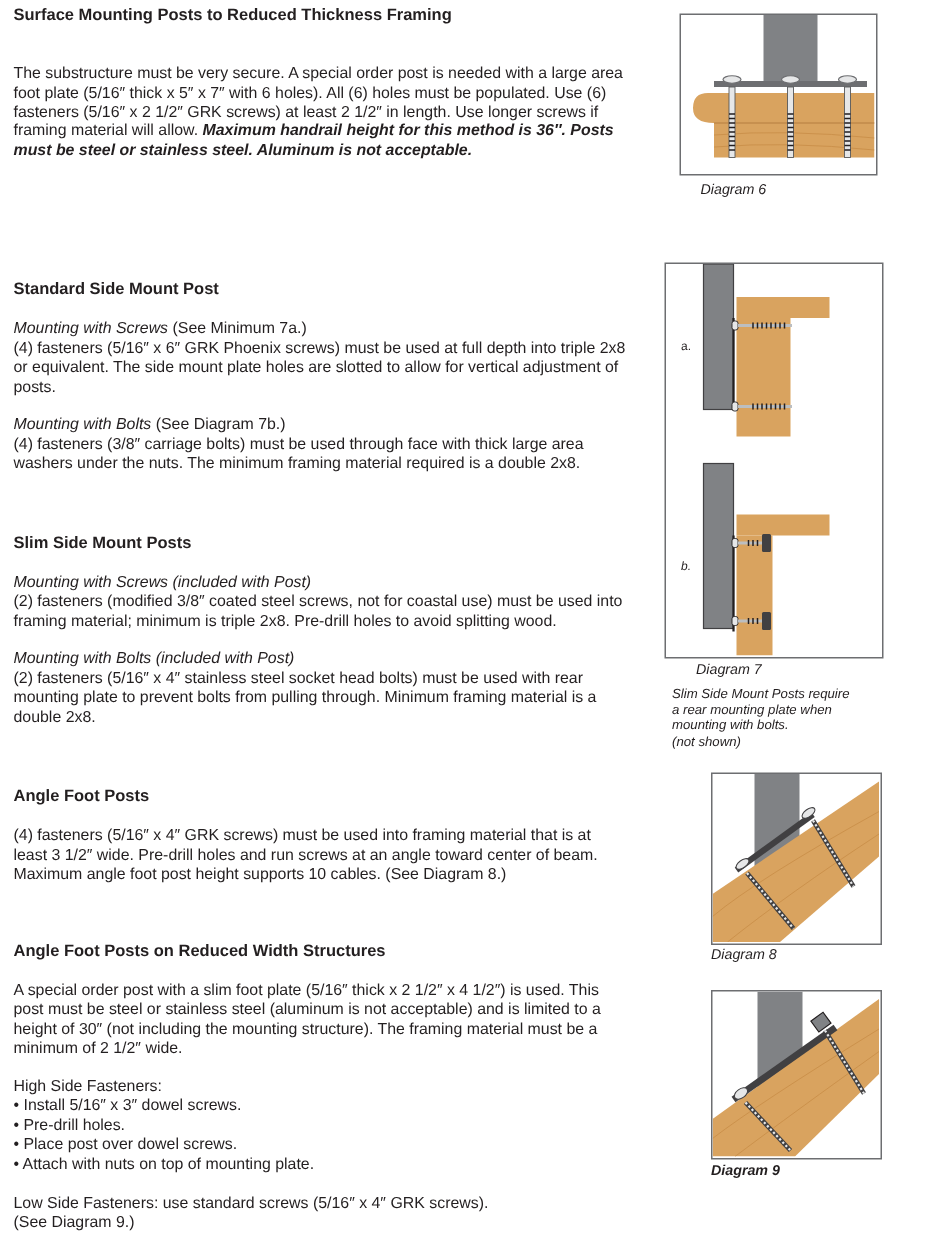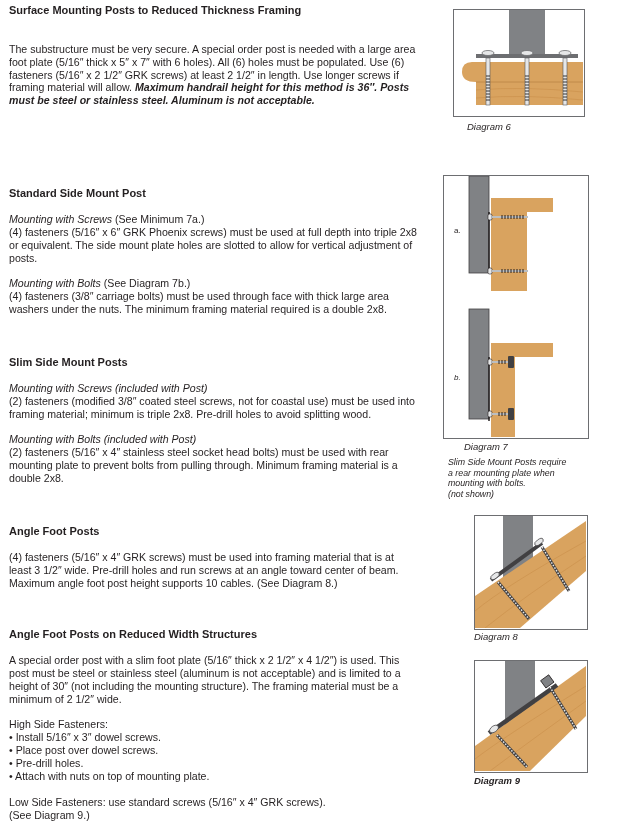--- a/index.html
+++ b/index.html
@@ -51,22 +51,22 @@
   <p>(4) fasteners (5/16″ x 4″ GRK screws) must be used into framing material that is at least 3 1/2″ wide. Pre-drill holes and run screws at an angle toward center of beam. Maximum angle foot post height supports 10 cables. (See Diagram 8.)</p>
 </div>
 
 <div class="blk" style="top:628px;">
   <p class="h">Angle Foot Posts on Reduced Width Structures</p>
   <div class="gap"></div>
   <p>A special order post with a slim foot plate (5/16″ thick x 2 1/2″ x 4 1/2″) is used. This post must be steel or stainless steel (aluminum is not acceptable) and is limited to a height of 30″ (not including the mounting structure). The framing material must be a minimum of 2 1/2″ wide.</p>
   <div class="gap"></div>
   <p>High Side Fasteners:</p>
   <p>• Install 5/16″ x 3″ dowel screws.</p>
+  <p>• Pre-drill holes.</p>
   <p>• Place post over dowel screws.</p>
-  <p>• Pre-drill holes.</p>
   <p>• Attach with nuts on top of mounting plate.</p>
   <div class="gap"></div>
   <p>Low Side Fasteners: use standard screws (5/16″ x 4″ GRK screws).</p>
   <p>(See Diagram 9.)</p>
 </div>
 
 <div class="diag" style="left:453px; top:9px; width:132px; height:108px;">
   <svg width="129" height="105" viewBox="0 0 129 105">
     <rect x="55" y="0" width="36" height="44" fill="#808285"></rect>
     <path d="M10 52 H129 V95 H22 V72 Q8 72 8 62 Q8 52 18 52 Z" fill="#d9a35f"></path>

